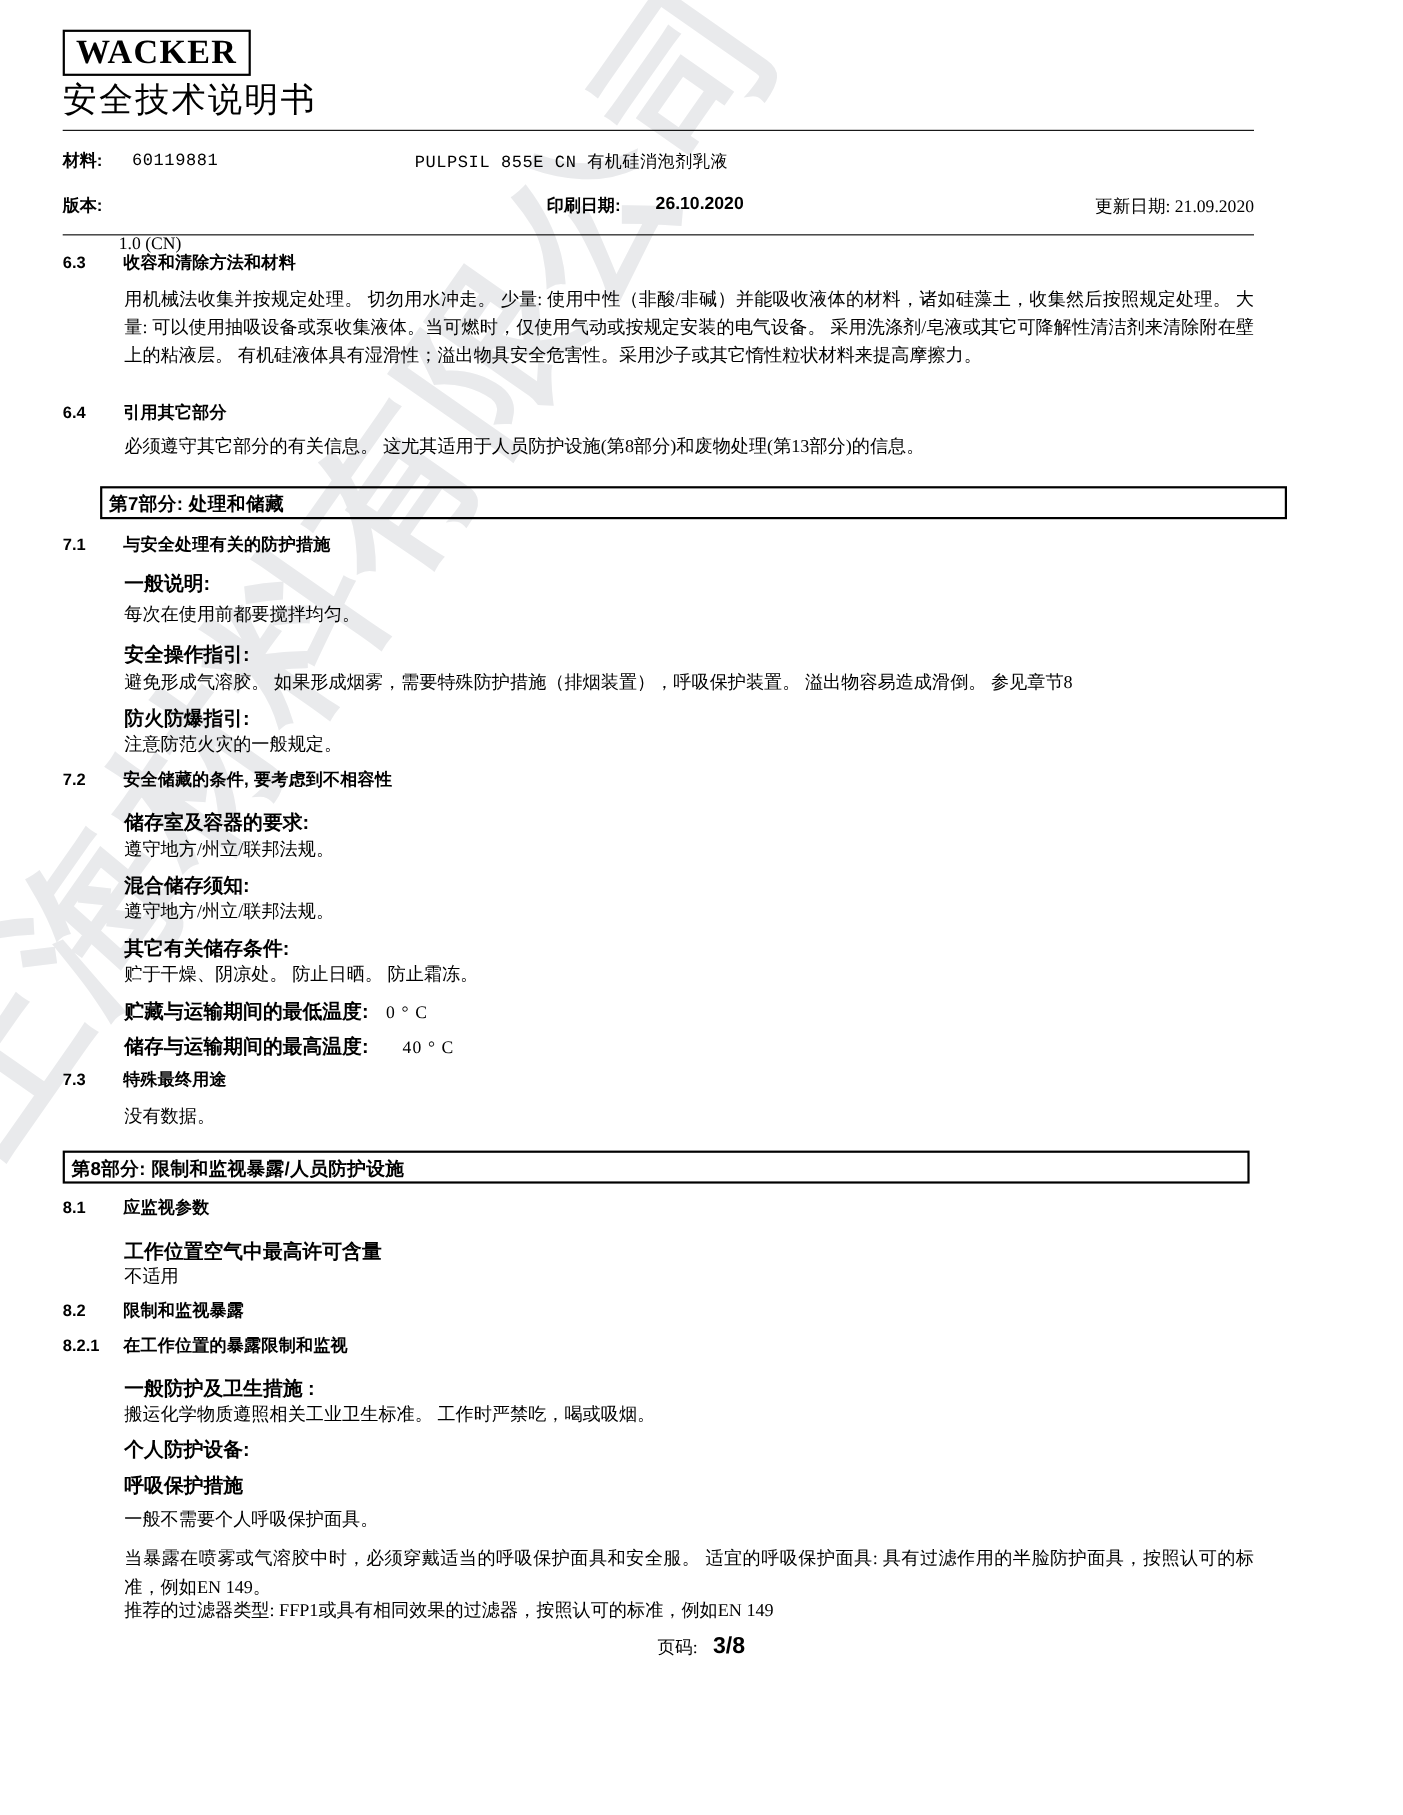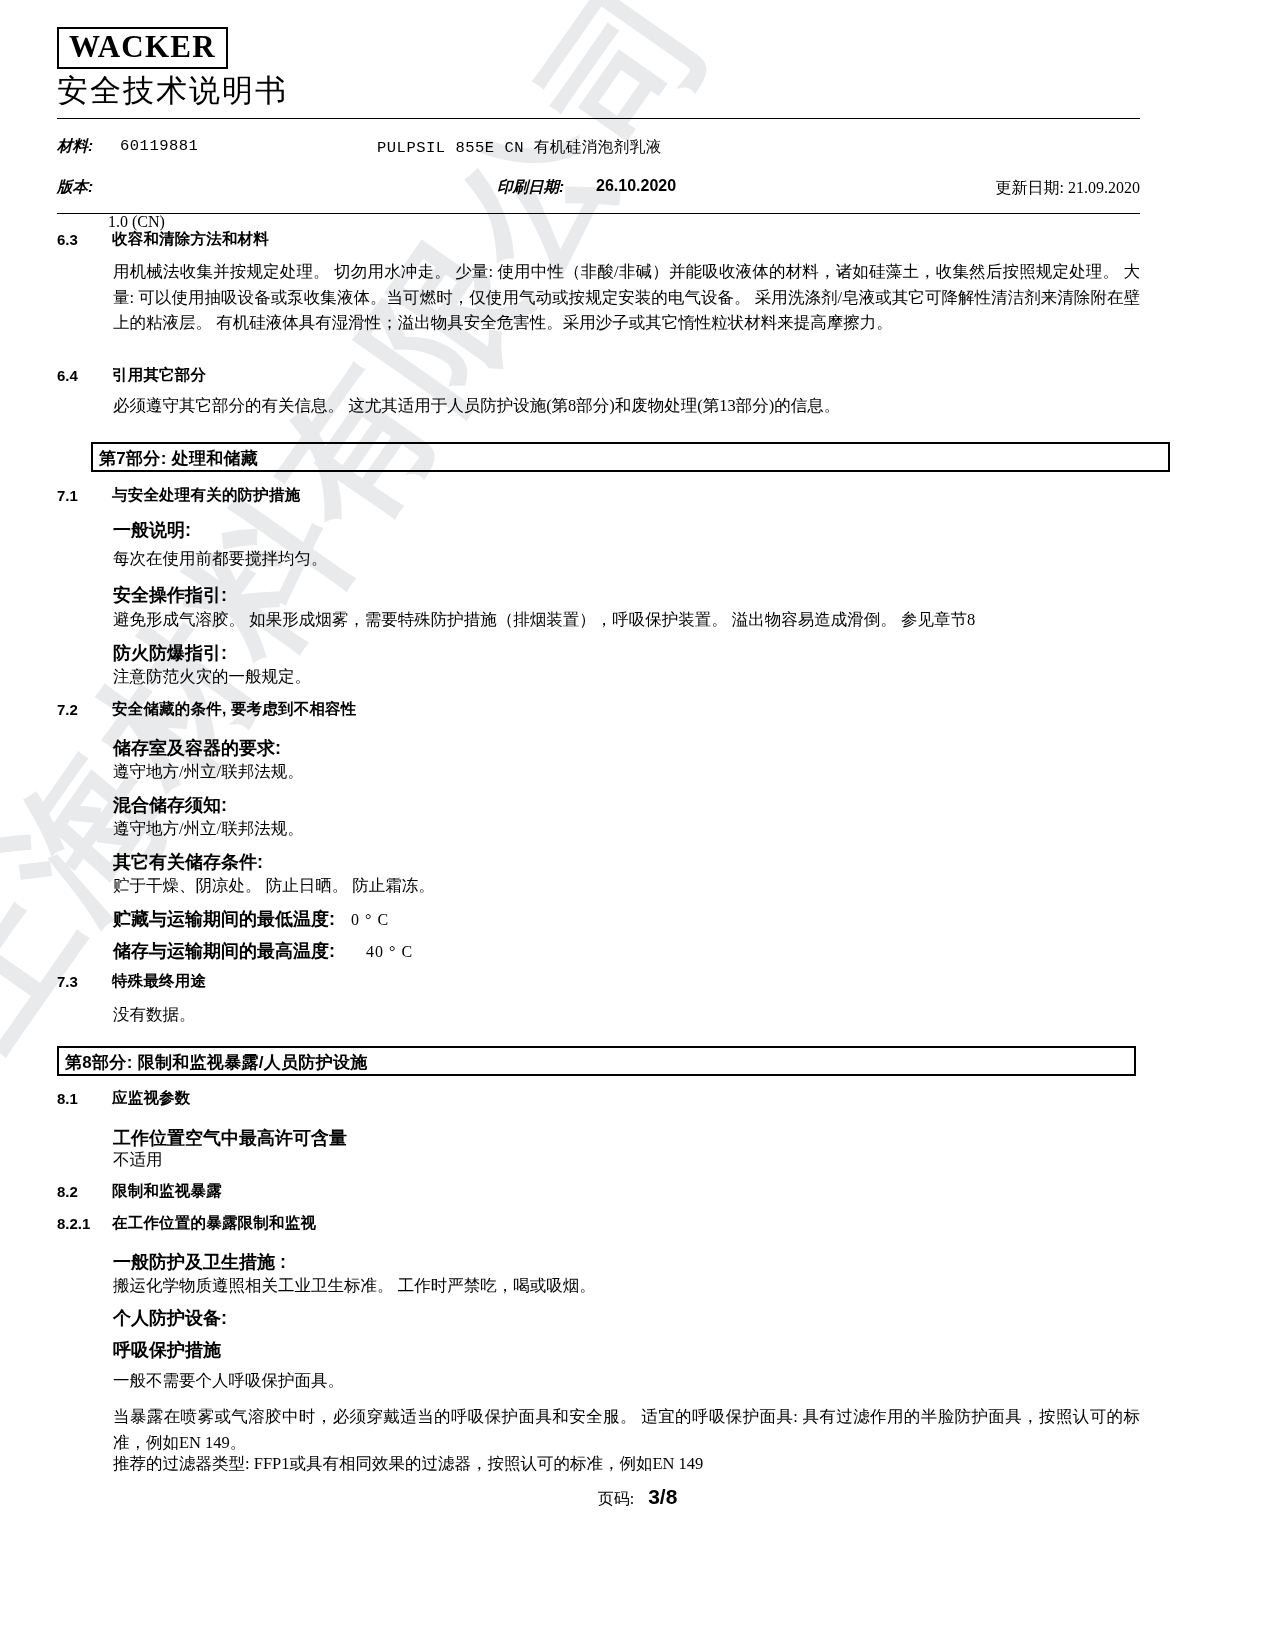--- a/index.html
+++ b/index.html
@@ -85,21 +85,20 @@
     left: 57px;
     width: 1083px;
     font-size: 16.5px;
   }
   #meta-row-1 { top: 136px; }
   #meta-row-2 { top: 177px; }
   .meta-label {
     font-weight: bold;
     font-family: "Liberation Sans", "DejaVu Sans", sans-serif;
     font-size: 15.5px;
-    font-style: italic;
   }
   .meta-val {
     font-family: "Liberation Serif", "DejaVu Serif", serif;
     font-size: 16px;
   }
   .meta-val-mono {
     font-family: "Liberation Mono", "DejaVu Sans Mono", monospace;
     font-size: 15.5px;
     letter-spacing: 0.5px;
   }

